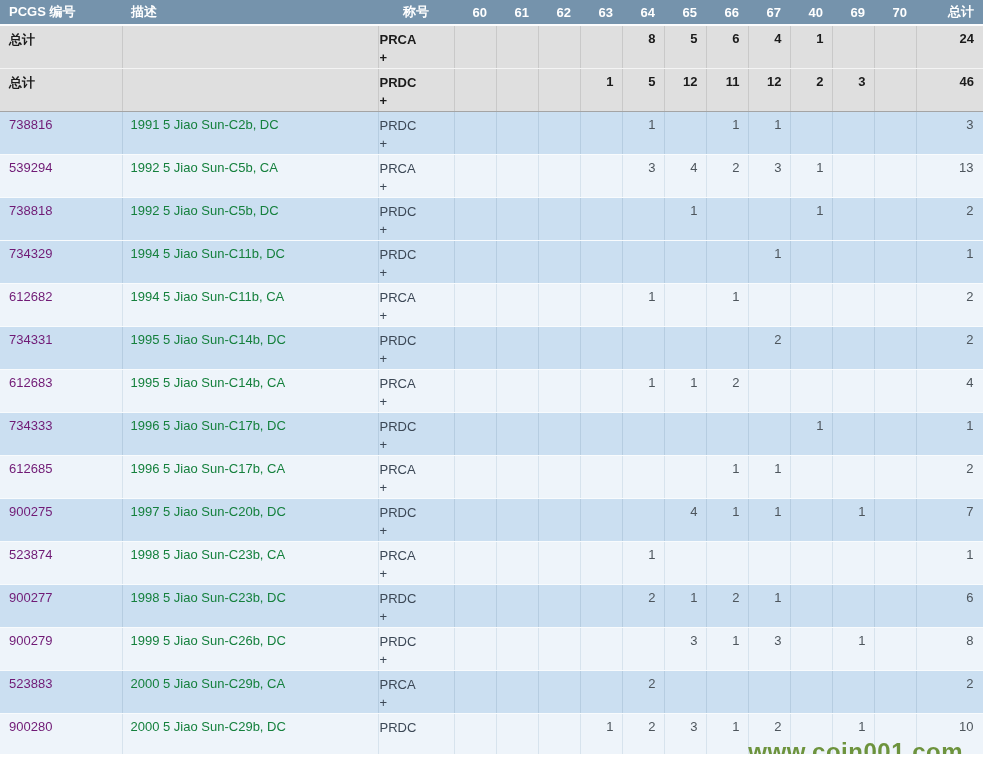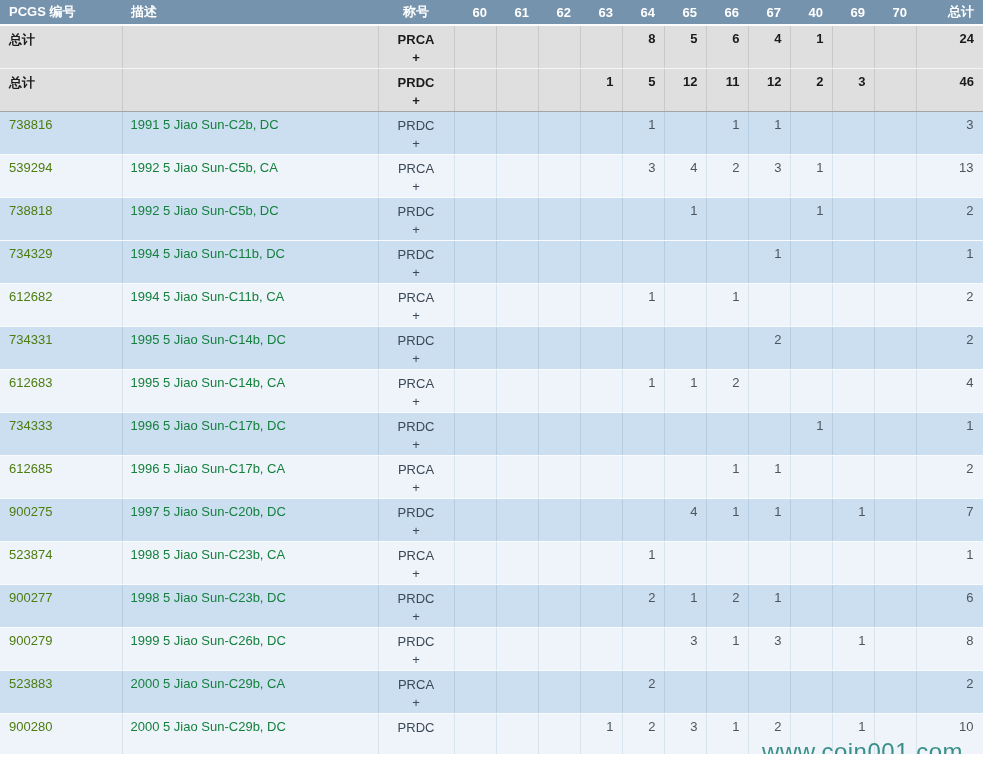--- a/index.html
+++ b/index.html
@@ -16,43 +16,43 @@
     background:#7593ac;color:#ffffff;font-size:13px;font-weight:bold;
     height:25px;padding:0;border-bottom:2px solid #fbfcfd;
   }
   th.left{text-align:left;padding-left:9px;}
   th.center{text-align:center;}
   th.num{text-align:right;padding-right:9px;}
 
   tbody td{height:41px;vertical-align:top;font-size:13px;padding-top:5px;}
   td.pcgs{text-align:left;padding-left:9px;}
   td.desc{text-align:left;padding-left:8px;color:#15803d;}
-  td.title{text-align:center;color:#3c4856;line-height:18px;}
+  td.title{text-align:left;color:#3c4856;line-height:18px;}
   td.num{text-align:right;padding-right:8px;color:#4d555c;}
   td.total{text-align:right;padding-right:9px;}
 
   
   #summary-body td{background:#dfdfdf;border-right:1px solid #c9c9c9;color:#1b1b1b;}
   #summary-body td.pcgs,#summary-body td.title,
   #summary-body td.num,#summary-body td.total{font-weight:bold;color:#1b1b1b;}
   #summary-body tr:first-child td{border-bottom:1px solid #f4f4f4;}
   #summary-body tr:last-child td{border-bottom:1px solid #a4a4a4;}
   #summary-body td.total{border-right:none;}
 
   
   #data-body td{border-bottom:1px solid #f8fbfd;}
   #data-body tr.odd td{background:#cbdff1;border-right:1px solid #b6cde1;}
   #data-body tr.even td{background:#eef4fa;border-right:1px solid #d7e3ed;}
   #data-body td.total{border-right:none;color:#4d555c;}
-  a.pcgs-link{color:#4d7c0f;text-decoration:none;cursor:pointer;}
+  a.pcgs-link{color:#701a75;text-decoration:none;cursor:pointer;}
 
   .watermark{
     position:absolute;top:738px;right:20px;z-index:5;
-    font-size:24px;font-weight:normal;letter-spacing:.5px;
-    color:#0f766e;opacity:.8;pointer-events:none;
+    font-size:24px;font-weight:bold;letter-spacing:.5px;
+    color:#4d7c0f;opacity:.8;pointer-events:none;
   }
   .bottom-bar{position:absolute;left:0;top:773px;width:983px;height:6px;background:#3e79bb;z-index:6;}
 </style>
 </head>
 <body>
 
 <div class="wrap">
   <table>
     <colgroup>
       <col class="c-pcgs">

